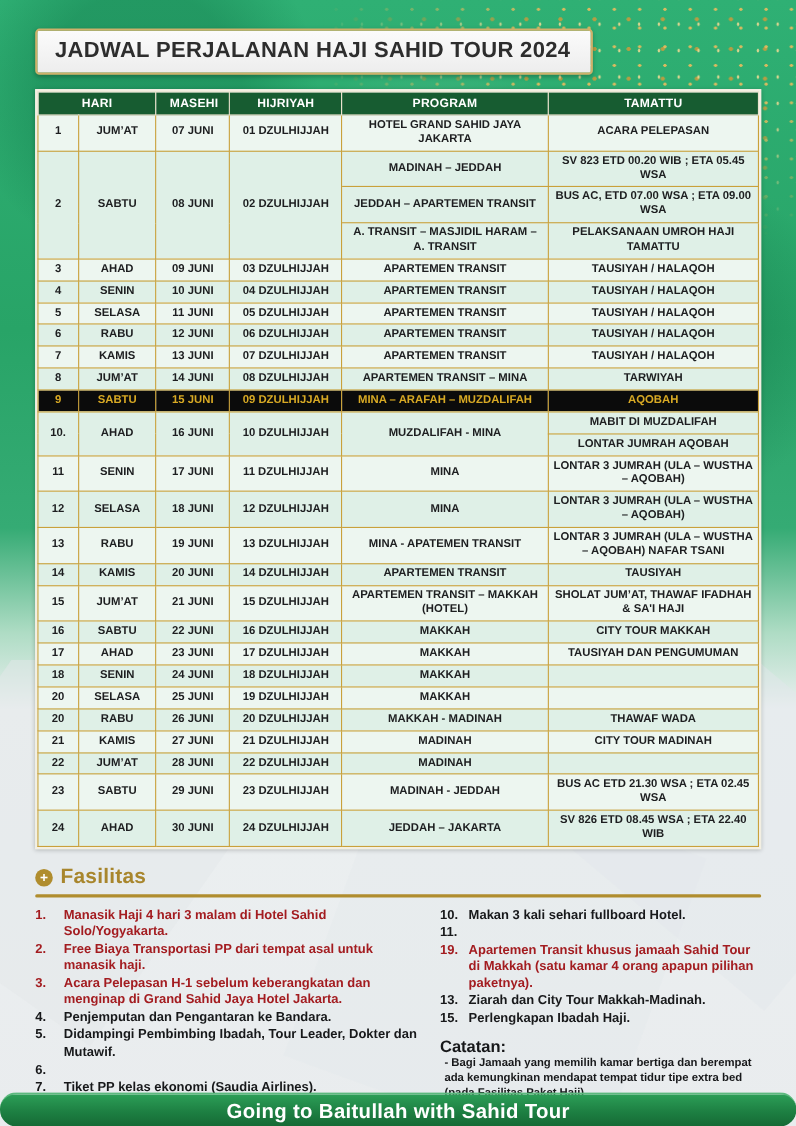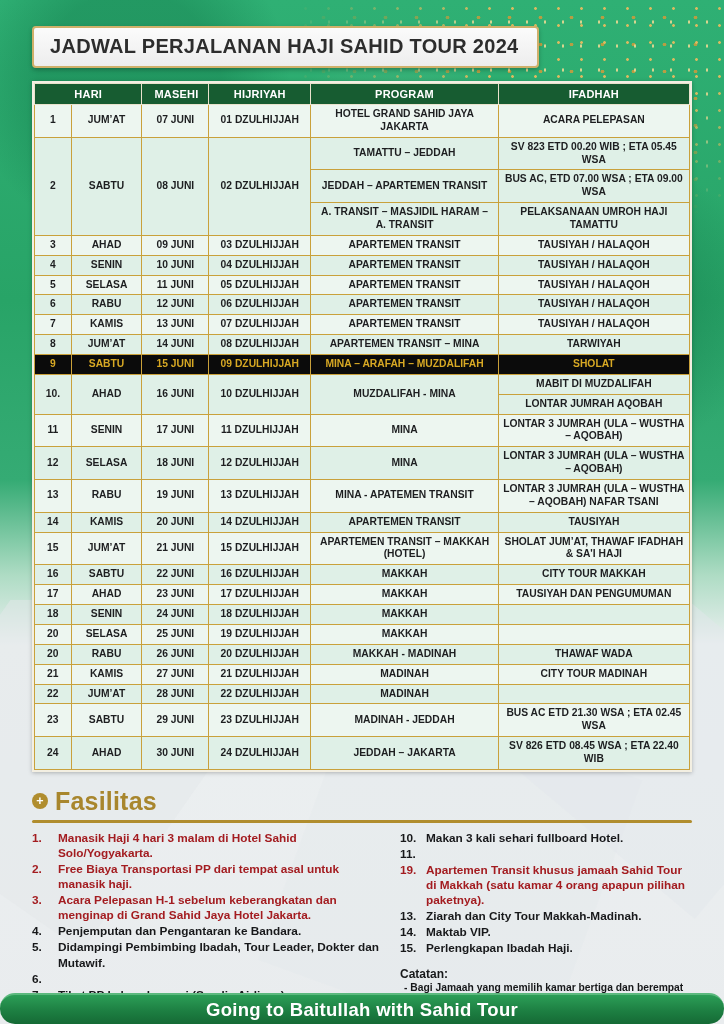--- a/index.html
+++ b/index.html
@@ -58,34 +58,34 @@
   tr.base td { background:#edf6f0; }
   tr.alt td  { background:#dff0e7; }
   tr.hl td   { background:#0b0b0b !important; color:#d8a924; }
 
   .sect-head { display:flex; align-items:center; gap:7px; }
   .sect-head .badge {
     width:16px; height:16px; border-radius:50%; background:#b08d2e; color:#fff;
     font-size:12.5px; font-weight:900; line-height:16px; text-align:center; flex:0 0 16px;
   }
   .sect-head h2 { font-size:17px; font-weight:800; color:#a8862d; letter-spacing:.2px; }
-  .fasilitas .sect-head h2 { font-size:25px; }
+  .fasilitas .sect-head h2 { font-size:19px; }
   .rule { height:3px; background:#b08d2e; border-radius:2px; margin:4px 0 7px; }
 
   .fasilitas { margin-top:15px; }
   .fas-cols { display:flex; gap:16px; }
   .fas-col-left  { flex:0 0 352px; }
   .fas-col-right { flex:1; }
   .fitem { display:flex; gap:6px; margin:1px 0; }
   .fitem .n { flex:0 0 20px; text-align:left; }
   .fitem, .fitem .n { font-size:11.8px; font-weight:700; color:#17181a; line-height:1.28; }
   .fitem.red, .fitem.red .n { color:#a31c20; }
 
   .note { margin-top:10px; }
-  .note .note-title { font-size:12px; font-weight:800; color:#17181a; }
+  .note .note-title { font-size:15px; font-weight:800; color:#17181a; }
   .note .note-body  { font-size:10.3px; font-weight:700; color:#17181a; line-height:1.3; padding-left:4px; }
 
   .footer {
     position:absolute; left:0; bottom:0; width:724px; height:31px;
     background:linear-gradient(to bottom,#2c9e57 0%,#1d7f42 55%,#156a35 100%);
     border-top:2px solid #5cb97e;
     display:flex; align-items:center; justify-content:center;border-radius:15px;
   }
   .footer span { color:#ffffff; font-size:18.5px; font-weight:600; letter-spacing:.3px; }
 </style>
@@ -115,38 +115,38 @@
           <col class="c-hijriyah">
             <col class="c-program">
             <col class="c-kegiatan">
         </colgroup>
         <thead>
           <tr>
             <th colspan="2">HARI</th>
             <th>MASEHI</th>
             <th>HIJRIYAH</th>
             <th>PROGRAM</th>
-            <th>IFADHAH</th>
+            <th>TAMATTU</th>
           </tr>
         </thead>
         <tbody>
             <tr class="base">
               <td rowspan="1">1</td>
               <td rowspan="1">JUM’AT</td>
               <td rowspan="1">07 JUNI</td>
               <td rowspan="1">01 DZULHIJJAH</td>
               <td>HOTEL GRAND SAHID JAYA JAKARTA</td>
               <td>ACARA PELEPASAN</td>
             </tr>
             <tr class="alt">
               <td rowspan="3">2</td>
               <td rowspan="3">SABTU</td>
               <td rowspan="3">08 JUNI</td>
               <td rowspan="3">02 DZULHIJJAH</td>
-              <td>TAMATTU – JEDDAH</td>
+              <td>MADINAH – JEDDAH</td>
               <td>SV 823 ETD 00.20 WIB ; ETA 05.45 WSA</td>
             </tr>
             <tr class="alt">
               <td>JEDDAH – APARTEMEN TRANSIT</td>
               <td>BUS AC, ETD 07.00 WSA ; ETA 09.00 WSA</td>
             </tr>
             <tr class="alt">
               <td>A. TRANSIT – MASJIDIL HARAM – A. TRANSIT</td>
               <td>PELAKSANAAN UMROH HAJI TAMATTU</td>
             </tr>
@@ -197,21 +197,21 @@
               <td rowspan="1">08 DZULHIJJAH</td>
               <td>APARTEMEN TRANSIT – MINA</td>
               <td>TARWIYAH</td>
             </tr>
             <tr class="hl base">
               <td rowspan="1">9</td>
               <td rowspan="1">SABTU</td>
               <td rowspan="1">15 JUNI</td>
               <td rowspan="1">09 DZULHIJJAH</td>
               <td>MINA – ARAFAH – MUZDALIFAH</td>
-              <td>SHOLAT</td>
+              <td>AQOBAH</td>
             </tr>
             <tr class="alt">
               <td rowspan="2">10.</td>
               <td rowspan="2">AHAD</td>
               <td rowspan="2">16 JUNI</td>
               <td rowspan="2">10 DZULHIJJAH</td>
               <td rowspan="2">MUZDALIFAH - MINA</td>
               <td>MABIT DI MUZDALIFAH</td>
             </tr>
             <tr class="alt">
@@ -388,24 +388,20 @@
               </div>
               <div class="fitem red">
                 <span class="n">19.</span>
                 <span>Apartemen Transit khusus jamaah Sahid Tour di Makkah (satu kamar 4 orang apapun pilihan paketnya).</span>
               </div>
               <div class="fitem">
                 <span class="n">13.</span>
                 <span>Ziarah dan City Tour Makkah-Madinah.</span>
               </div>
               <div class="fitem">
-                <span class="n">14.</span>
-                <span>Maktab VIP.</span>
-              </div>
-              <div class="fitem">
                 <span class="n">15.</span>
                 <span>Perlengkapan Ibadah Haji.</span>
               </div>
             </div>
           <div class="note">
             <div class="note-title">Catatan:</div>
             <div class="note-body">- Bagi Jamaah yang memilih kamar bertiga dan berempat ada kemungkinan mendapat tempat tidur tipe extra bed (pada Fasilitas Paket Haji)</div>
           </div>
         </div>
       </div>

